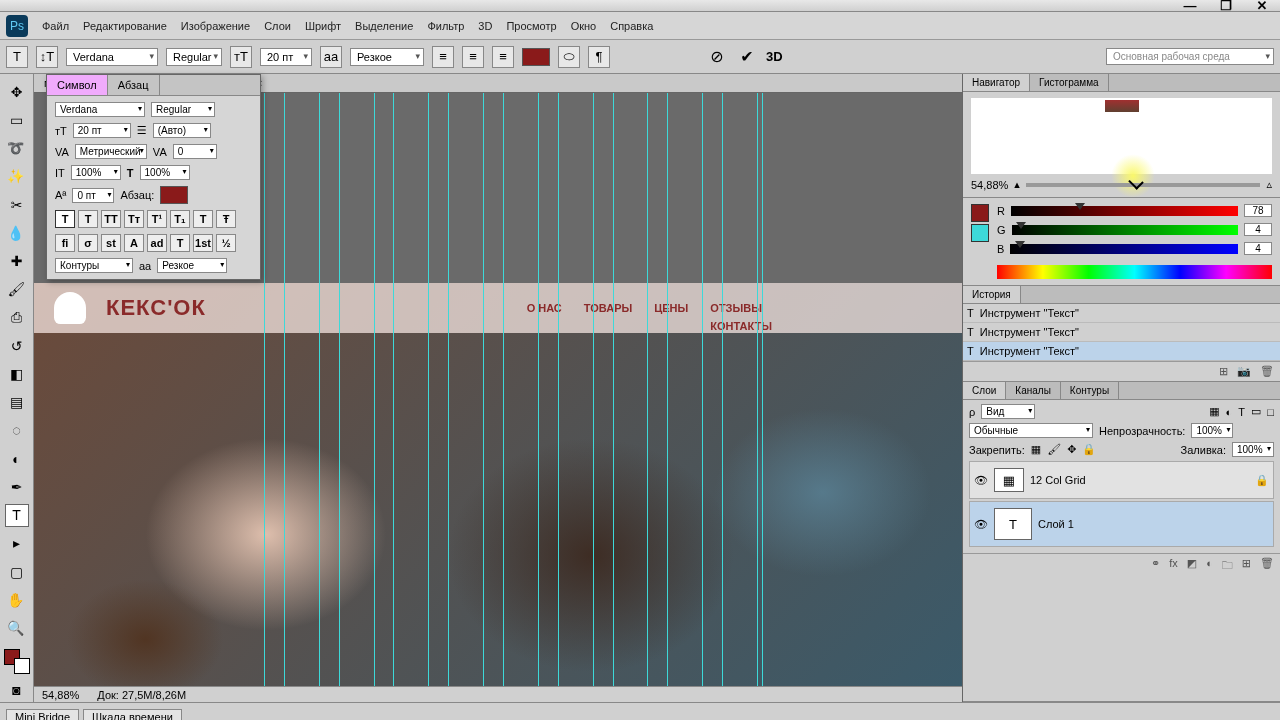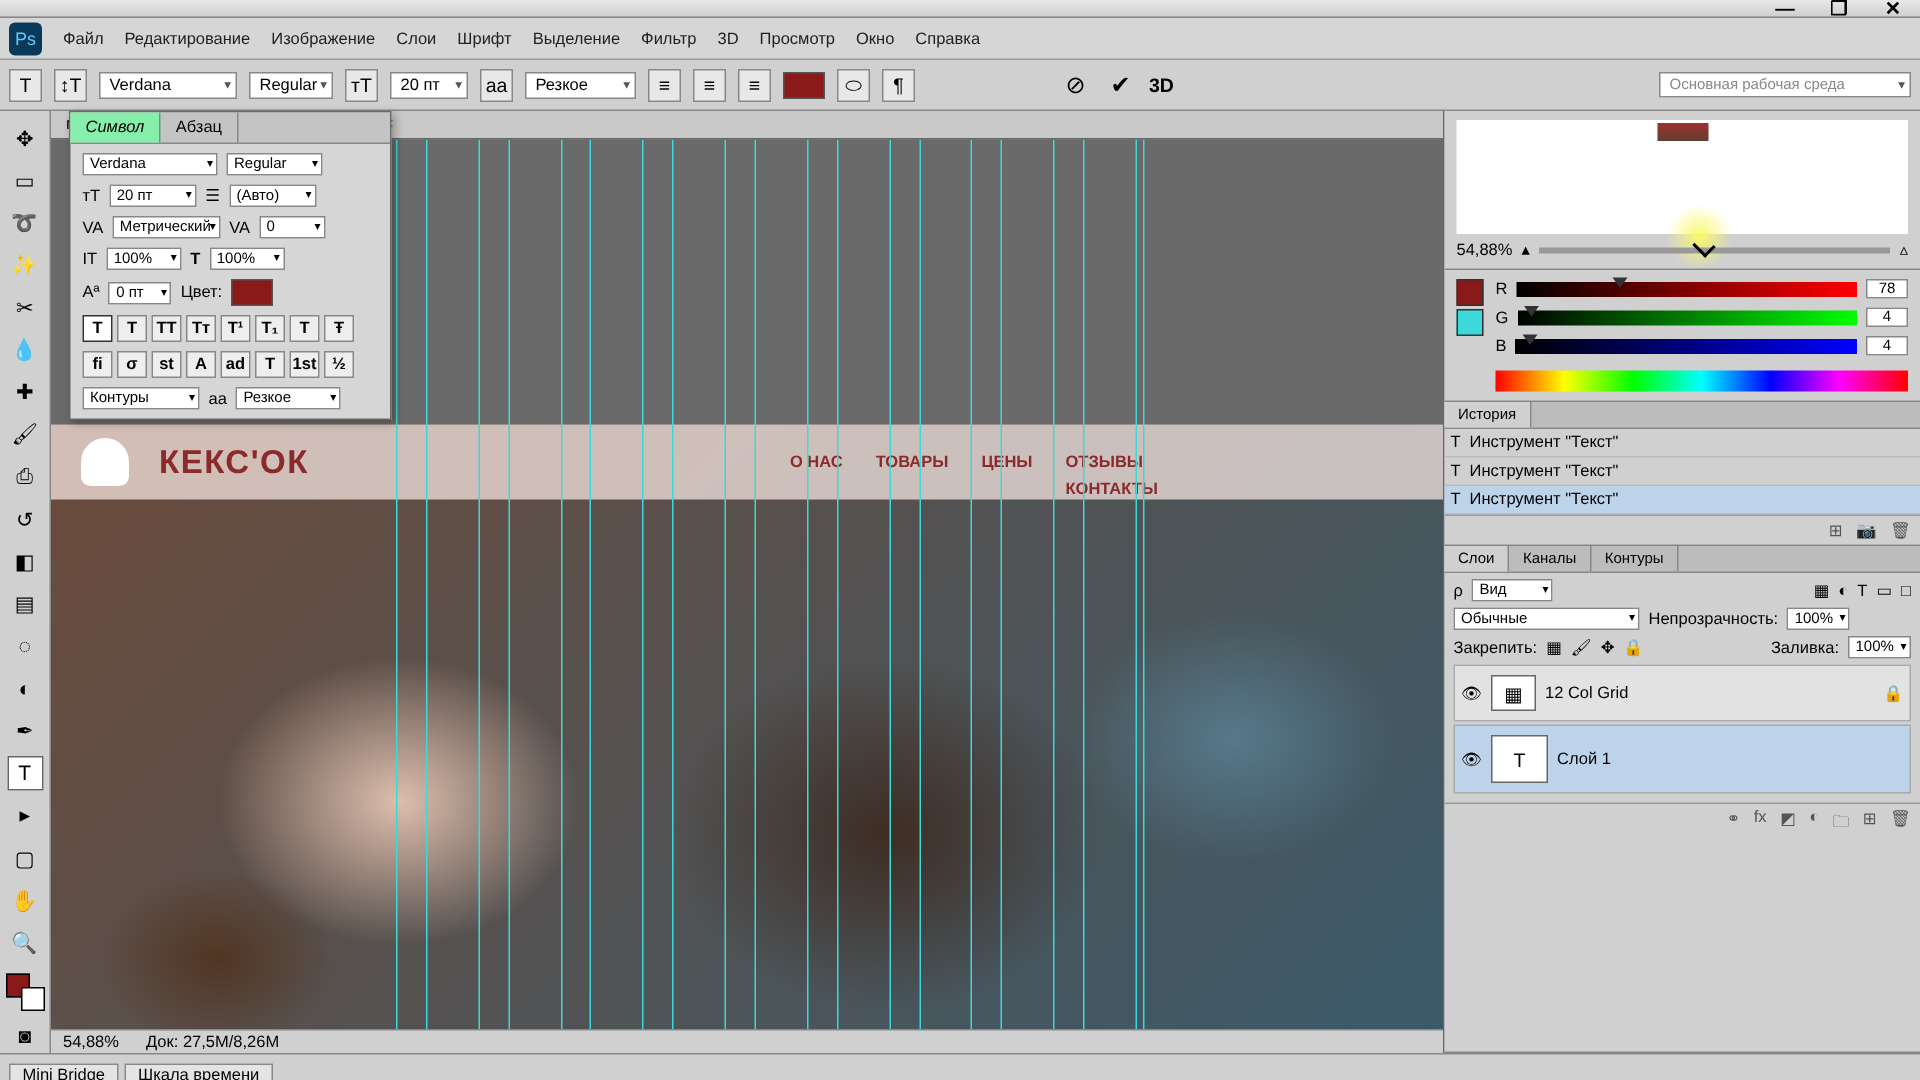--- a/index.html
+++ b/index.html
@@ -18,21 +18,21 @@
 .toolbox { width:34px; background:#d0d0d0; border-right:1px solid #888; display:flex; flex-direction:column; align-items:center; padding-top:6px; gap:5px; }
 .tool { width:24px; height:24px; display:flex; align-items:center; justify-content:center; font-size:14px; cursor:pointer; border:1px solid transparent; }
 .tool.active { background:#fff; border:1px solid #666; }
 .fgbg { position:relative; width:26px; height:26px; margin-top:4px;}
 .fgbg .fg { position:absolute; top:0; left:0; width:16px; height:16px; background:#8a1a1a; border:1px solid #000;}
 .fgbg .bg { position:absolute; bottom:0; right:0; width:16px; height:16px; background:#fff; border:1px solid #000;}
 .center { flex:1; display:flex; flex-direction:column; position:relative; background:#6a6a6a; }
 .char-panel { position:absolute; top:0; left:12px; width:215px; background:#d6d6d6; border:1px solid #666; box-shadow:2px 2px 6px rgba(0,0,0,.3); z-index:10; }
 .char-tabs { display:flex; background:#c4c4c4; border-bottom:1px solid #888; }
 .char-tabs div { padding:4px 10px; border-right:1px solid #888; }
-.char-tabs .act { background:#86efac;font-style:italic; }
+.char-tabs .act { background:#f0abfc; }
 .char-body { padding:6px 8px; display:flex; flex-direction:column; gap:6px; }
 .row { display:flex; align-items:center; gap:6px; }
 .mini-sel { background:#fff; border:1px solid #888; padding:1px 14px 1px 4px; position:relative; font-size:10px; }
 .mini-sel::after { content:"▾"; position:absolute; right:2px; top:1px; font-size:8px; }
 .style-btns { display:flex; gap:3px; }
 .style-btns span { width:20px; height:18px; border:1px solid #888; background:#eee; display:flex; align-items:center; justify-content:center; font-size:11px; font-weight:bold; }
 .style-btns span.act { background:#fff; border-color:#333; }
 .doc-tab { background:#c9c9c9; border-bottom:1px solid #666; padding:3px 10px; display:flex; align-items:center; gap:6px; font-size:10px; }
 .doc-tab .close { cursor:pointer; }
 .canvas-area { flex:1; background:#6a6a6a; position:relative; overflow:hidden; }
@@ -186,21 +186,21 @@
         </div>
         <div class="row">
           <span>IT</span>
           <div class="mini-sel" style="width:50px">100%</div>
           <span><b>T</b></span>
           <div class="mini-sel" style="width:50px">100%</div>
         </div>
         <div class="row">
           <span>Aª</span>
           <div class="mini-sel" style="width:42px">0 пт</div>
-          <span>Цвет:</span>
+          <span>Абзац:</span>
           <div class="swatch" style="background:#8a1a1a"></div>
         </div>
         <div class="style-btns">
           <span class="act">T</span>
           <span>T</span>
           <span>TT</span>
           <span>Tт</span>
           <span>T¹</span>
           <span>T₁</span>
           <span>T</span>
@@ -264,20 +264,24 @@
     </div>
 
     <div class="status">
       <span>54,88%</span>
       <span>Док: 27,5M/8,26M</span>
     </div>
   </div>
 
   <div class="right-panels">
     <div class="panel">
+      <div class="panel-tabs">
+        <div class="act">Навигатор</div>
+        <div>Гистограмма</div>
+      </div>
       <div class="panel-body">
         <div class="nav-thumb">
           <div class="nav-thumb-img"></div>
           <div class="highlight" style="left:140px;top:56px"></div>
           <div class="cursor" style="left:158px;top:76px"></div>
         </div>
         <div class="zoom-row">
           <span>54,88%</span>
           <span>▴</span>
           <div class="zoom-slider"></div>

